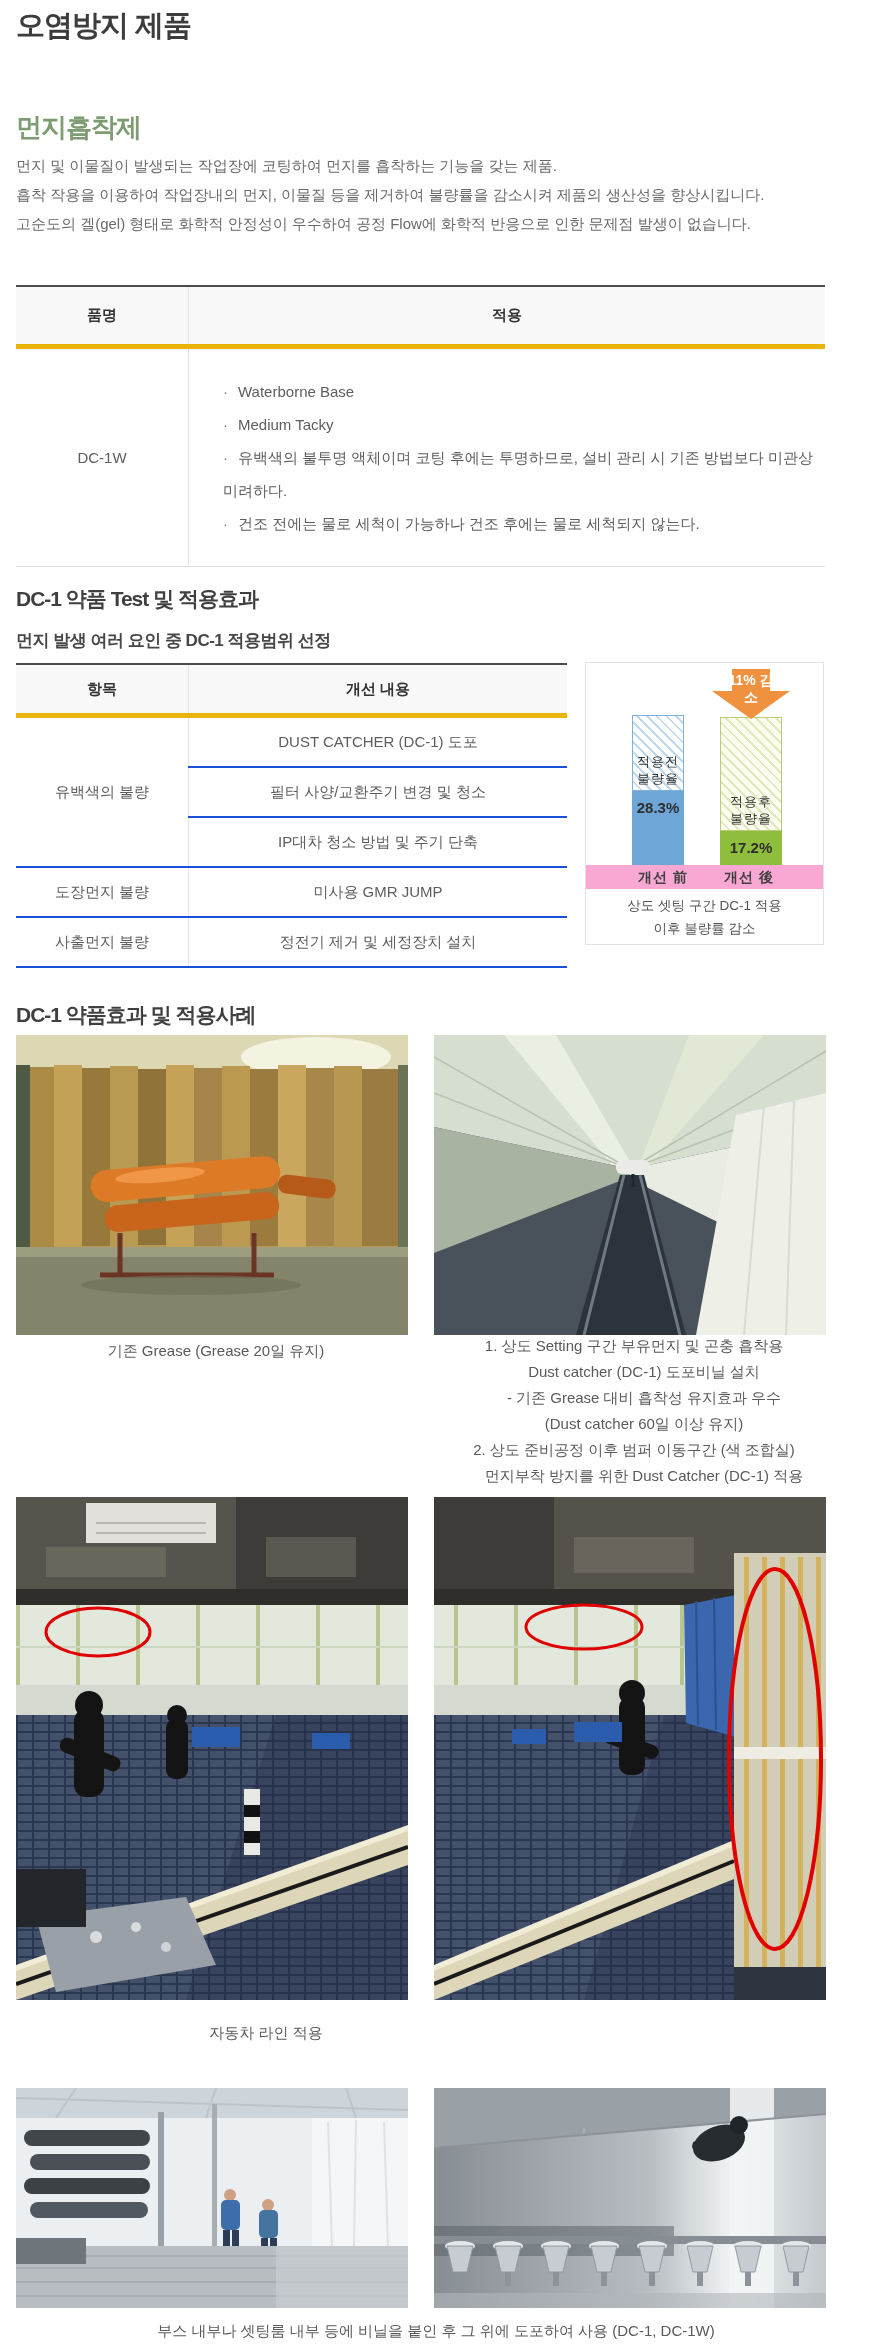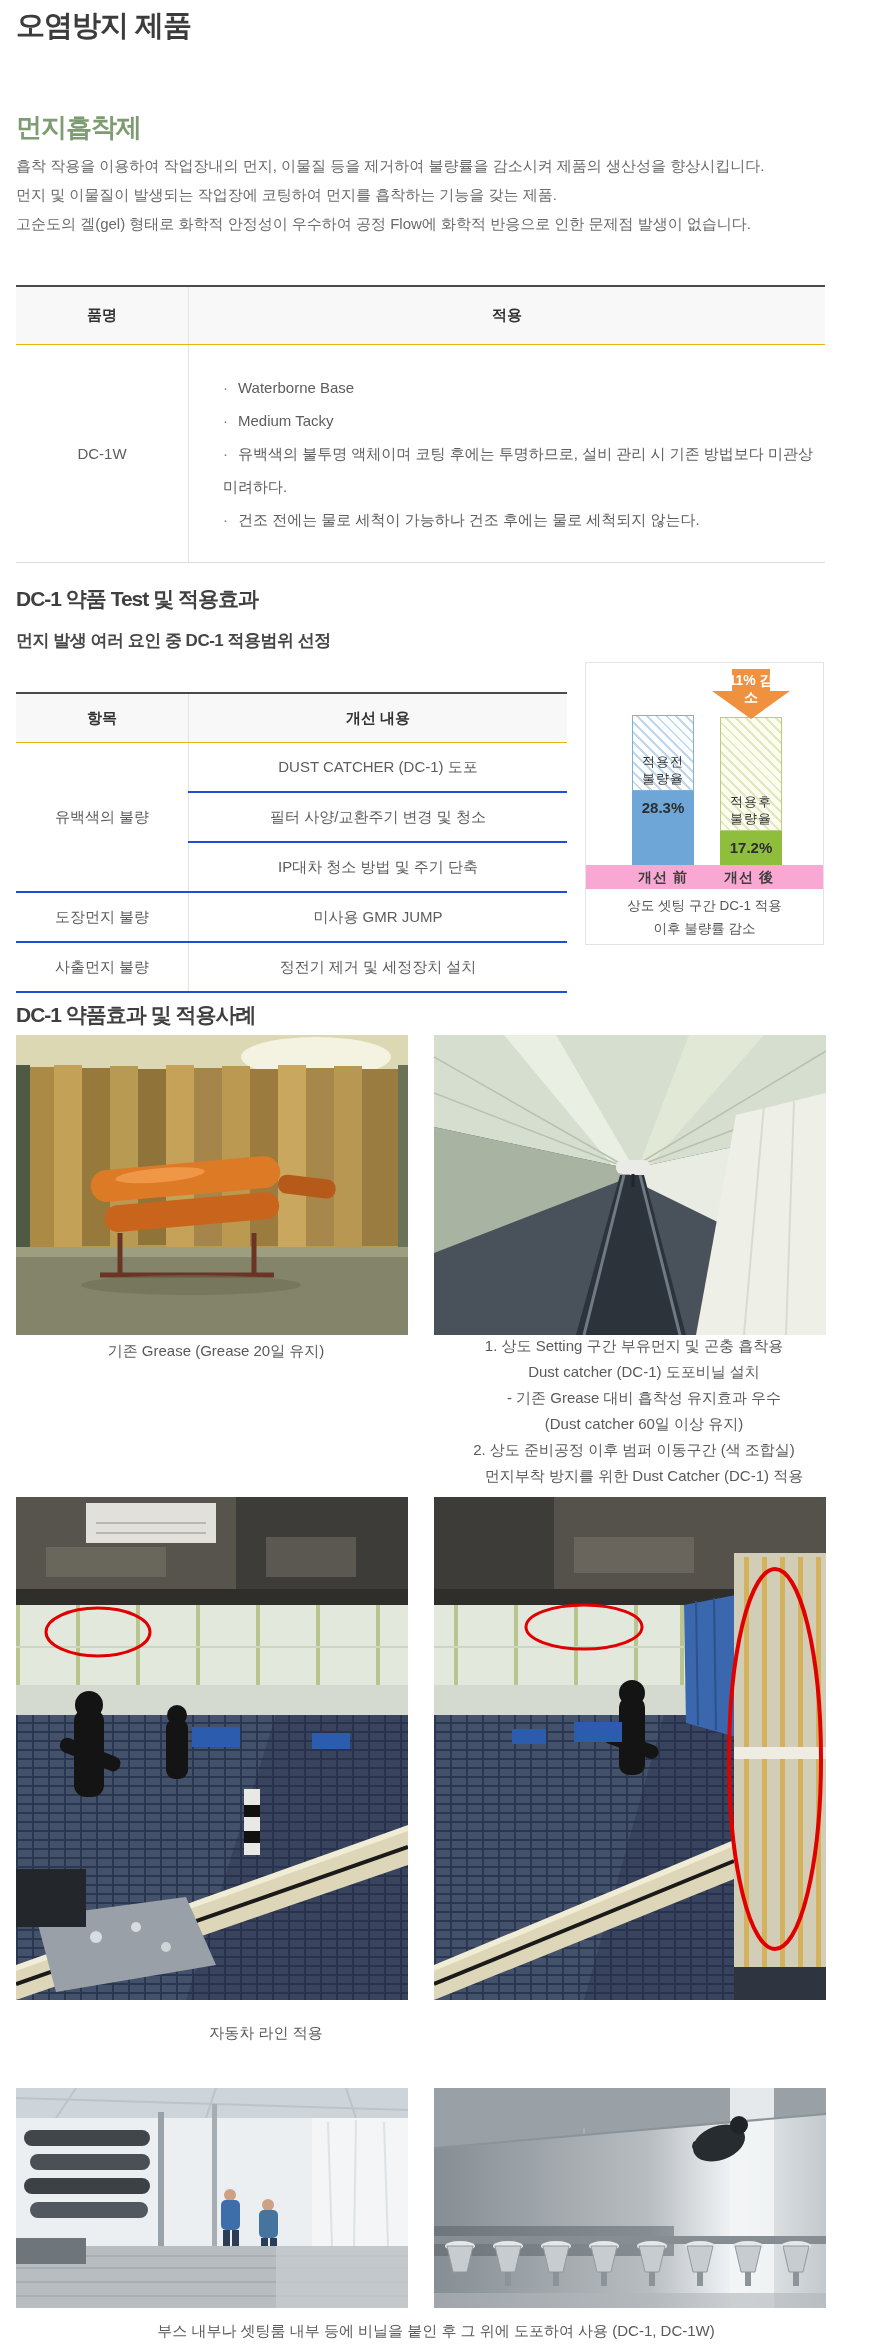--- a/index.html
+++ b/index.html
@@ -12,21 +12,21 @@
   .h2-green{left:16px;top:110px;font-size:26px;font-weight:700;color:#7d9c71;letter-spacing:-1px;}
   .h3{font-size:21px;font-weight:700;color:#3f3f3f;letter-spacing:-1px;}
   .h4{font-size:17px;font-weight:700;color:#464646;letter-spacing:-0.5px;}
 
   .desc{left:16px;top:151px;font-size:15px;line-height:29px;color:#6a6a6a;}
   .desc p{margin:0;}
 
   
   table{border-collapse:collapse;}
   .dtable{border-top:2px solid #4b4b4b;border-bottom:1px solid #ddd;}
-  .dtable th{background:#f8f8f8;font-size:15px;font-weight:700;color:#333;border-bottom:1px solid #eab308;}
+  .dtable th{background:#f8f8f8;font-size:15px;font-weight:700;color:#333;border-bottom:5px solid #eab308;}
   .dtable td{font-size:15px;color:#5d5d5d;}
   .t1{width:809px;}
   .t1 th{height:55px;}
   .t1 .c1{width:170px;text-align:center;border-right:1px solid #e3e3e3;}
   .t1 td.c2{padding:26px 10px 26px 34px;}
   .bl{line-height:33px;}
   .bl .dot{margin-right:10px;color:#777;}
   .t2{width:551px;}
   .t2 th{height:46px;}
   .t2 td{height:46px;text-align:center;border-bottom:2px solid #1d4ed8;}
@@ -59,22 +59,22 @@
 </head>
 <body>
 
 <div id="page">
 
   <div class="abs h1">오염방지 제품</div>
 
   <div class="abs h2-green">먼지흡착제</div>
 
   <div class="abs desc">
+    <p>먼지 및 이물질이 발생되는 작업장에 코팅하여 먼지를 흡착하는 기능을 갖는 제품.</p>
     <p>흡착 작용을 이용하여 작업장내의 먼지, 이물질 등을 제거하여 불량률을 감소시켜 제품의 생산성을 향상시킵니다.</p>
-    <p>먼지 및 이물질이 발생되는 작업장에 코팅하여 먼지를 흡착하는 기능을 갖는 제품.</p>
     <p>고순도의 겔(gel) 형태로 화학적 안정성이 우수하여 공정 Flow에 화학적 반응으로 인한 문제점 발생이 없습니다.</p>
   </div>
 
   <table class="abs dtable t1" style="left:16px;top:285px;">
     <thead>
       <tr>
         <th class="c1">품명</th>
         <th>적용</th>
       </tr>
     </thead>
@@ -87,21 +87,21 @@
           <div class="bl"><span class="dot">·</span><span>유백색의 불투명 액체이며 코팅 후에는 투명하므로, 설비 관리 시 기존 방법보다 미관상 미려하다.</span></div>
           <div class="bl"><span class="dot">·</span><span>건조 전에는 물로 세척이 가능하나 건조 후에는 물로 세척되지 않는다.</span></div>
         </td>
       </tr>
     </tbody>
   </table>
 
   <div class="abs h3" style="left:16px;top:585px;">DC-1 약품 Test 및 적용효과</div>
   <div class="abs h4" style="left:16px;top:629px;">먼지 발생 여러 요인 중 DC-1 적용범위 선정</div>
 
-  <table class="abs dtable t2" style="left:16px;top:663px;margin-top:29px;">
+  <table class="abs dtable t2" style="left:16px;top:663px;">
     <thead>
       <tr>
         <th class="c1">항목</th>
         <th>개선 내용</th>
       </tr>
     </thead>
     <tbody>
       <tr>
         <td class="c1" rowspan="3">유백색의 불량</td>
         <td>DUST CATCHER (DC-1) 도포</td>
@@ -117,21 +117,21 @@
         <td>미사용 GMR JUMP</td>
       </tr>
       <tr>
         <td class="c1">사출먼지 불량</td>
         <td>정전기 제거 및 세정장치 설치</td>
       </tr>
     </tbody>
   </table>
 
   <div class="abs chart">
-    <div class="bar" style="left:46px;top:52px;width:62px;height:150px;">
+    <div class="bar" style="left:46px;top:52px;width:52px;height:150px;">
       <div class="hatch hatch-blue" style="height:74px;">
         <span>적용전 불량율</span>
       </div>
       <div class="solid solid-before">28.3%</div>
     </div>
     <div class="bar" style="left:134px;top:54px;width:62px;height:148px;">
       <div class="hatch hatch-green" style="height:112px;">
         <span>적용후 불량율</span>
       </div>
       <div class="solid solid-after">17.2%</div>

